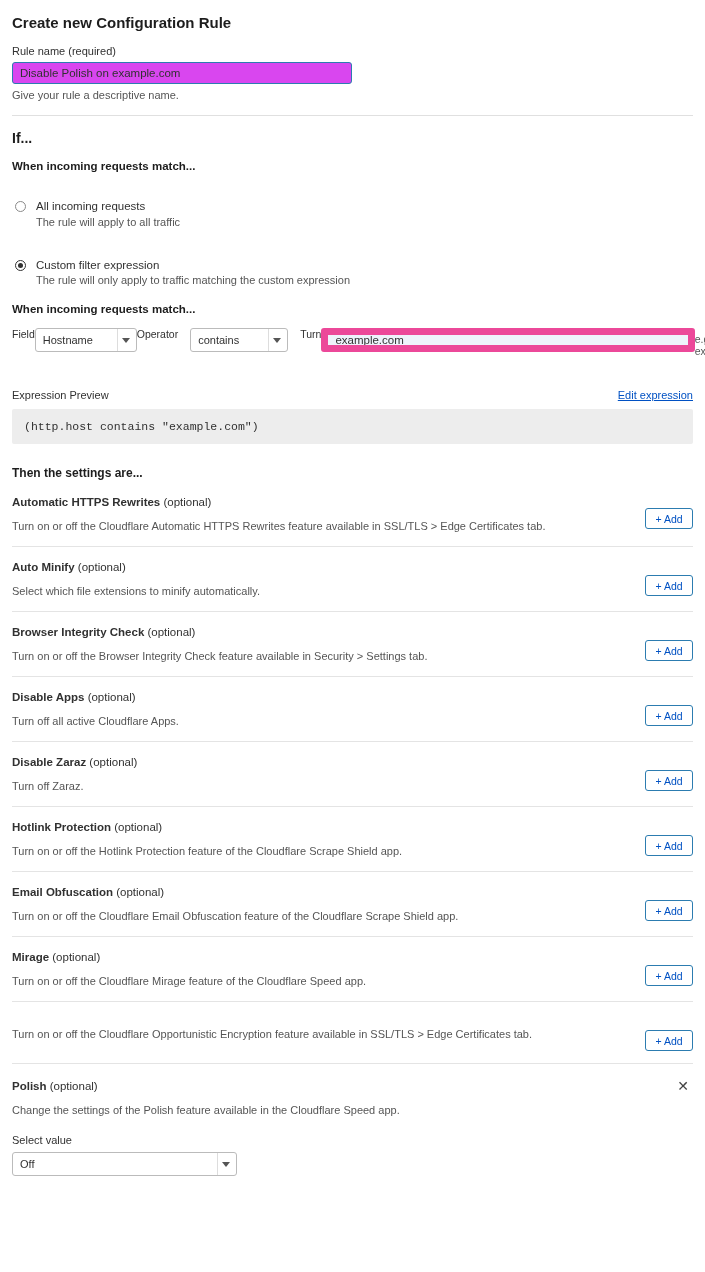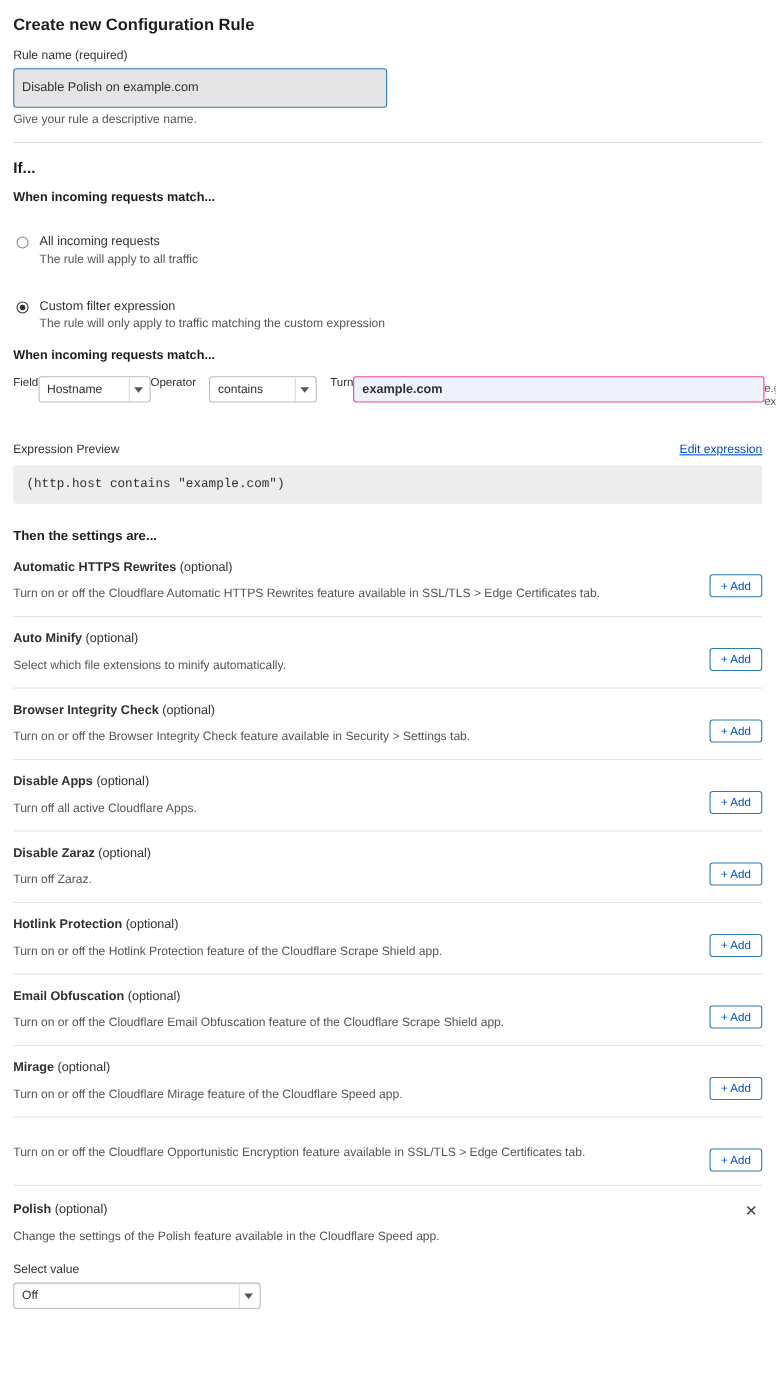--- a/index.html
+++ b/index.html
@@ -27,26 +27,26 @@
   .help-text {
     font-size: 11px;
     color: #555;
     margin-top: 5px;
   }
 
   input.text-input {
     font-family: "Liberation Sans", sans-serif;
     font-size: 11.5px;
     color: #313131;
-    height: 36px;
+    height: 22px;
     padding: 2px 7px;
     border: 1px solid #2c7cb0;
     border-radius: 3px;
     outline: none;
-    background: #e5e5e5;
+    background: #d946ef;
   }
   #rule-name-input { width: 340px; }
 
   .divider {
     border: none;
     border-top: 1px solid #e0e0e0;
     margin: 14px 0 0 0;
   }
 
   .section-h {
@@ -130,22 +130,21 @@
     background: #ddd;
   }
   #field-select { width: 102px; }
   #operator-select { width: 98px; margin-left: 12px; }
 
   .value-col { margin-left: 12px; }
   #value-input {
     width: 390px;
     height: 24px;
     background: #eef3fb;
-    border: 1px solid #ec4899;
-    font-weight: bold;
+    border: 7px solid #ec4899;
   }
   .value-help { font-size: 10.5px; color: #555; margin-top: 5px; }
 
   .logic-btns { display: flex; margin-left: 10px; padding-top: 15px; }
   .logic-btn {
     min-width: 36px;
     height: 24px;
     border: 1px solid #c4c4c4;
     border-radius: 3px;
     background: #f9a8d4;

